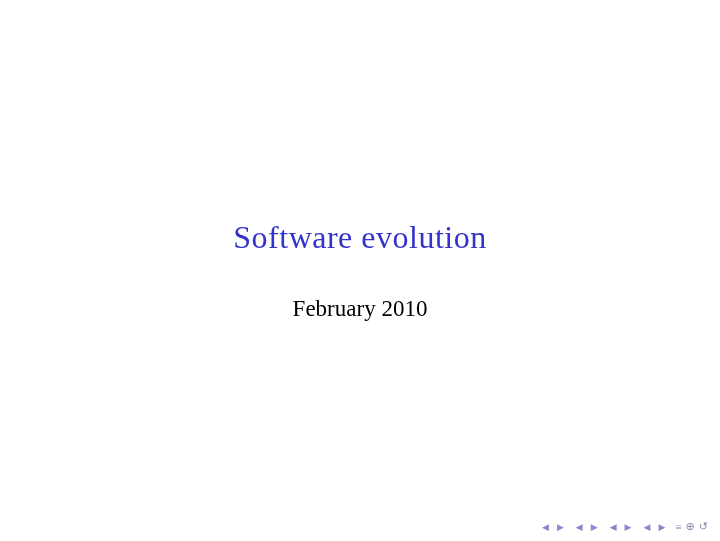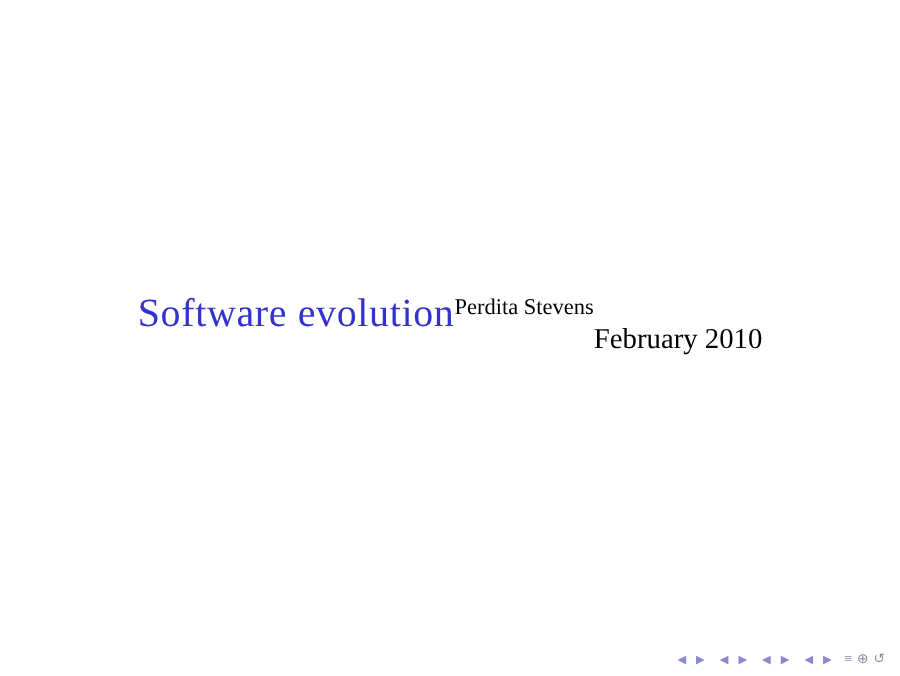--- a/index.html
+++ b/index.html
@@ -15,21 +15,21 @@
       font-family: 'Computer Modern', 'Latin Modern', Georgia, serif;
       overflow: hidden;
       position: relative;
     }
 
     .slide-container {
       width: 720px;
       height: 541px;
       background: #ffffff;
       display: flex;
-      flex-direction: row;
+      flex-direction: column;
       align-items: center;
       justify-content: center;
       position: relative;
     }
 
     .title-section {
       text-align: center;
       margin-bottom: 40px;
     }
 
@@ -96,23 +96,20 @@
   </style>
 </head>
 <body>
 
 <div class="slide-container">
 
   <div class="title-section">
     <h1 class="slide-title">Software evolution</h1>
   </div>
 
-  <div class="author-section">
-    <p class="author-name">Perdita Stevens</p>
-  </div>
 
   <div class="date-section">
     <p class="slide-date">February 2010</p>
   </div>
 
   <div class="bottom-nav">
     <span class="nav-btn">◀</span>
     <span class="nav-btn">▶</span>
     <span class="nav-separator"> </span>
     <span class="nav-btn">◀</span>

